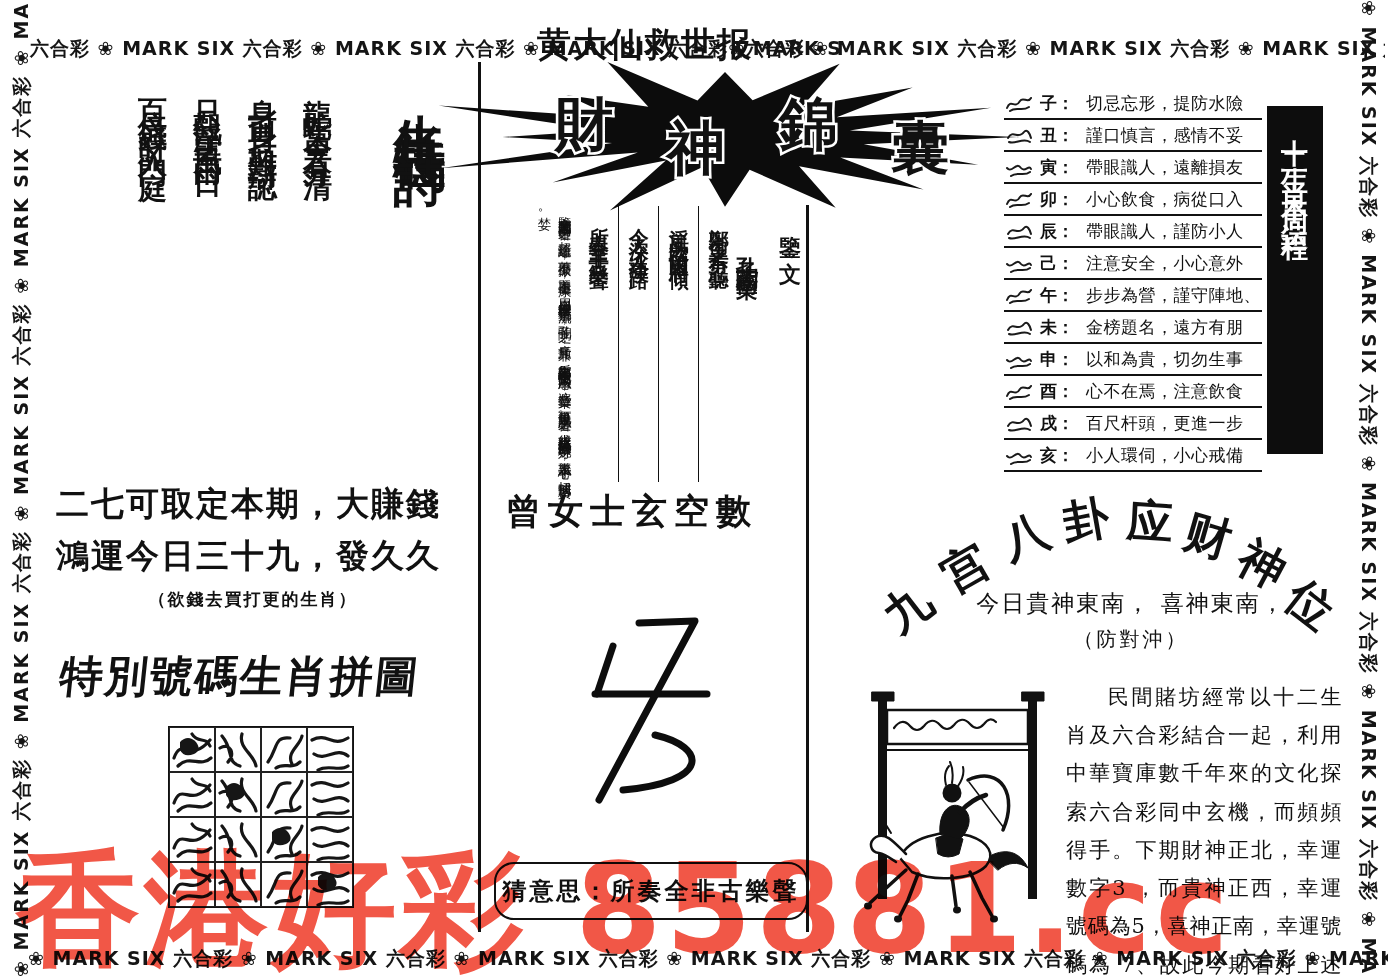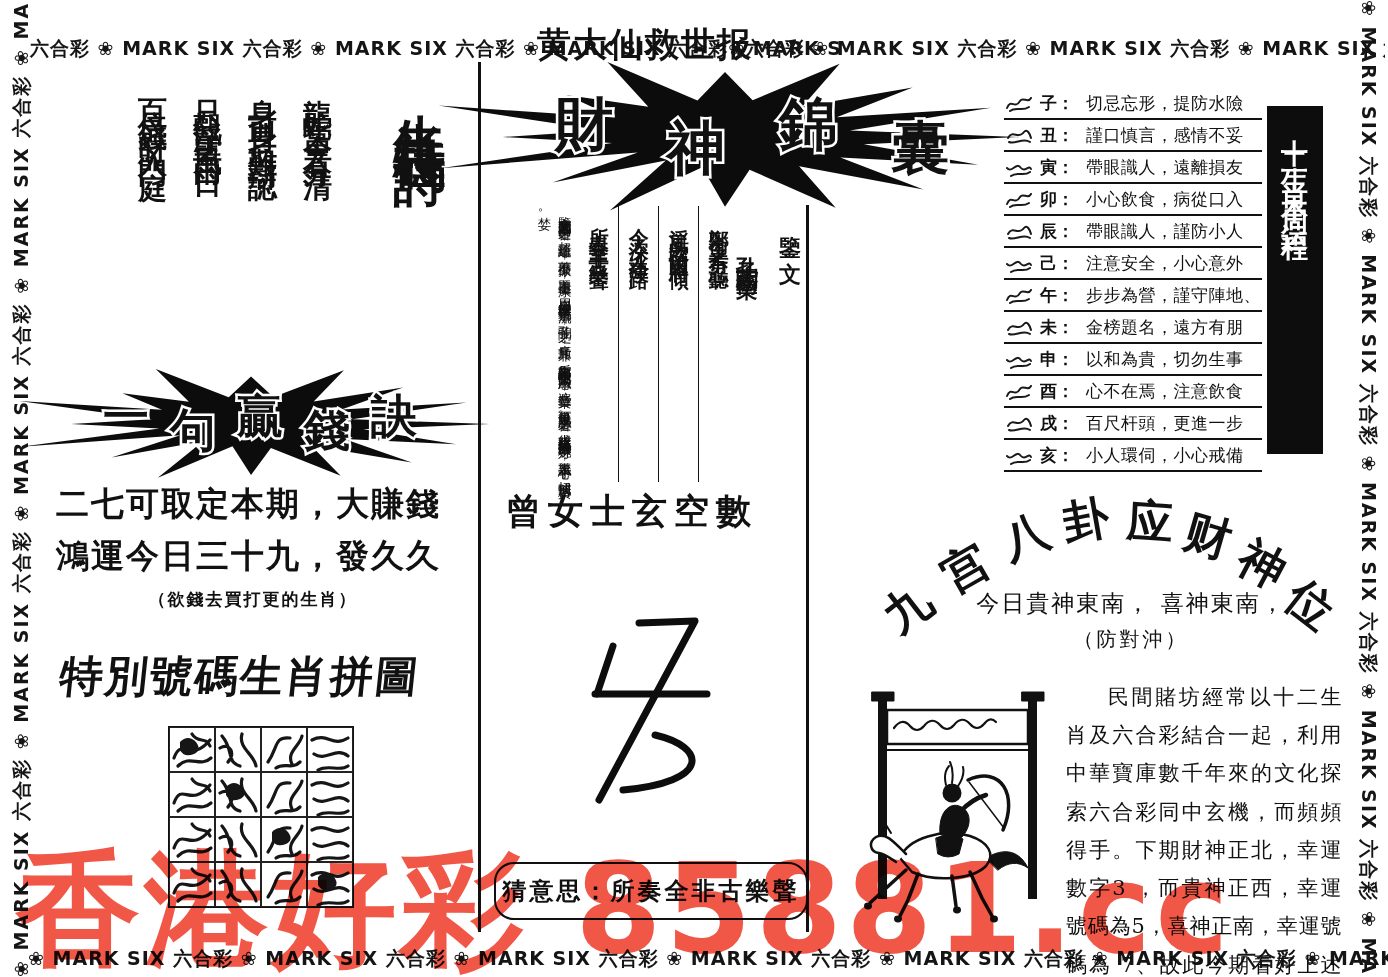--- a/index.html
+++ b/index.html
@@ -100,26 +100,20 @@
   <div class="vsep" style="left:806px;top:205px;height:727px;"></div>
 
   <div class="abs poem-wrap">
     <div class="poem-title">生肖特碼詩</div>
     <div class="poem-line">龍蛇當今看分清</div>
     <div class="poem-line">身前身后難辯認</div>
     <div class="poem-line">只觀浮雲風雨日</div>
     <div class="poem-line">百倍錢財入門庭</div>
   </div>
 
-  <div class="abs" style="left:55px;top:372px;">
-    <svg id="burst-small" class="burst-svg" width="392" height="104" viewBox="0 0 392 104">
-      <polygon fill="#0c0c0c" points="434.6,52.0 308.3,57.3 401.1,72.3 289.4,66.9 356.8,90.5 256.0,73.5 285.7,103.8 215.9,75.9 196.0,103.1 177.5,74.2 102.8,105.8 148.1,69.2 56.4,85.4 125.4,63.3 -34.3,74.8 104.5,56.4 15.9,52.0 97.0,47.3 -36.0,29.0 106.9,37.8 67.4,21.2 133.9,29.8 100.8,-3.0 173.7,25.2 196.0,4.4 218.4,25.1 288.9,-1.7 258.7,29.6 348.0,15.6 286.5,37.5 411.5,30.6 297.1,47.2"></polygon>
-      <text id="burst-small-text" class="burst-text" font-size="46"><tspan x="48" y="60">一</tspan><tspan x="115" y="74">句</tspan><tspan x="182" y="60">贏</tspan><tspan x="249" y="74">錢</tspan><tspan x="316" y="60">訣</tspan></text>
-    </svg>
-  </div>
   <div class="abs hand-line" style="left:56px;top:482px;">二七可取定本期，大賺錢</div>
   <div class="abs hand-line" style="left:56px;top:534px;">鴻運今日三十九，發久久</div>
   <div class="abs hand-note" style="left:58px;top:588px;width:390px;">（欲錢去買打更的生肖）</div>
 
   <div class="abs puzzle-title" style="left:60px;top:648px;">特別號碼生肖拼圖</div>
   <div class="abs puzzle-grid" id="puzzle-grid" style="left:168px;top:726px;">
       <div class="puzzle-cell"><svg width="45" height="44" viewBox="0 0 45 44">
           <path d="M4,30 C12,8 20,36 40,12 M8,38 C20,26 30,40 41,30 M22,6 C28,16 36,8 40,18" fill="none" stroke="#161616" stroke-width="3.2" stroke-linecap="round"></path>
           <path d="M10,14 q8,-8 16,0 q6,8 -2,12 q-10,4 -14,-4 Z" fill="#161616"></path>
         </svg></div>

